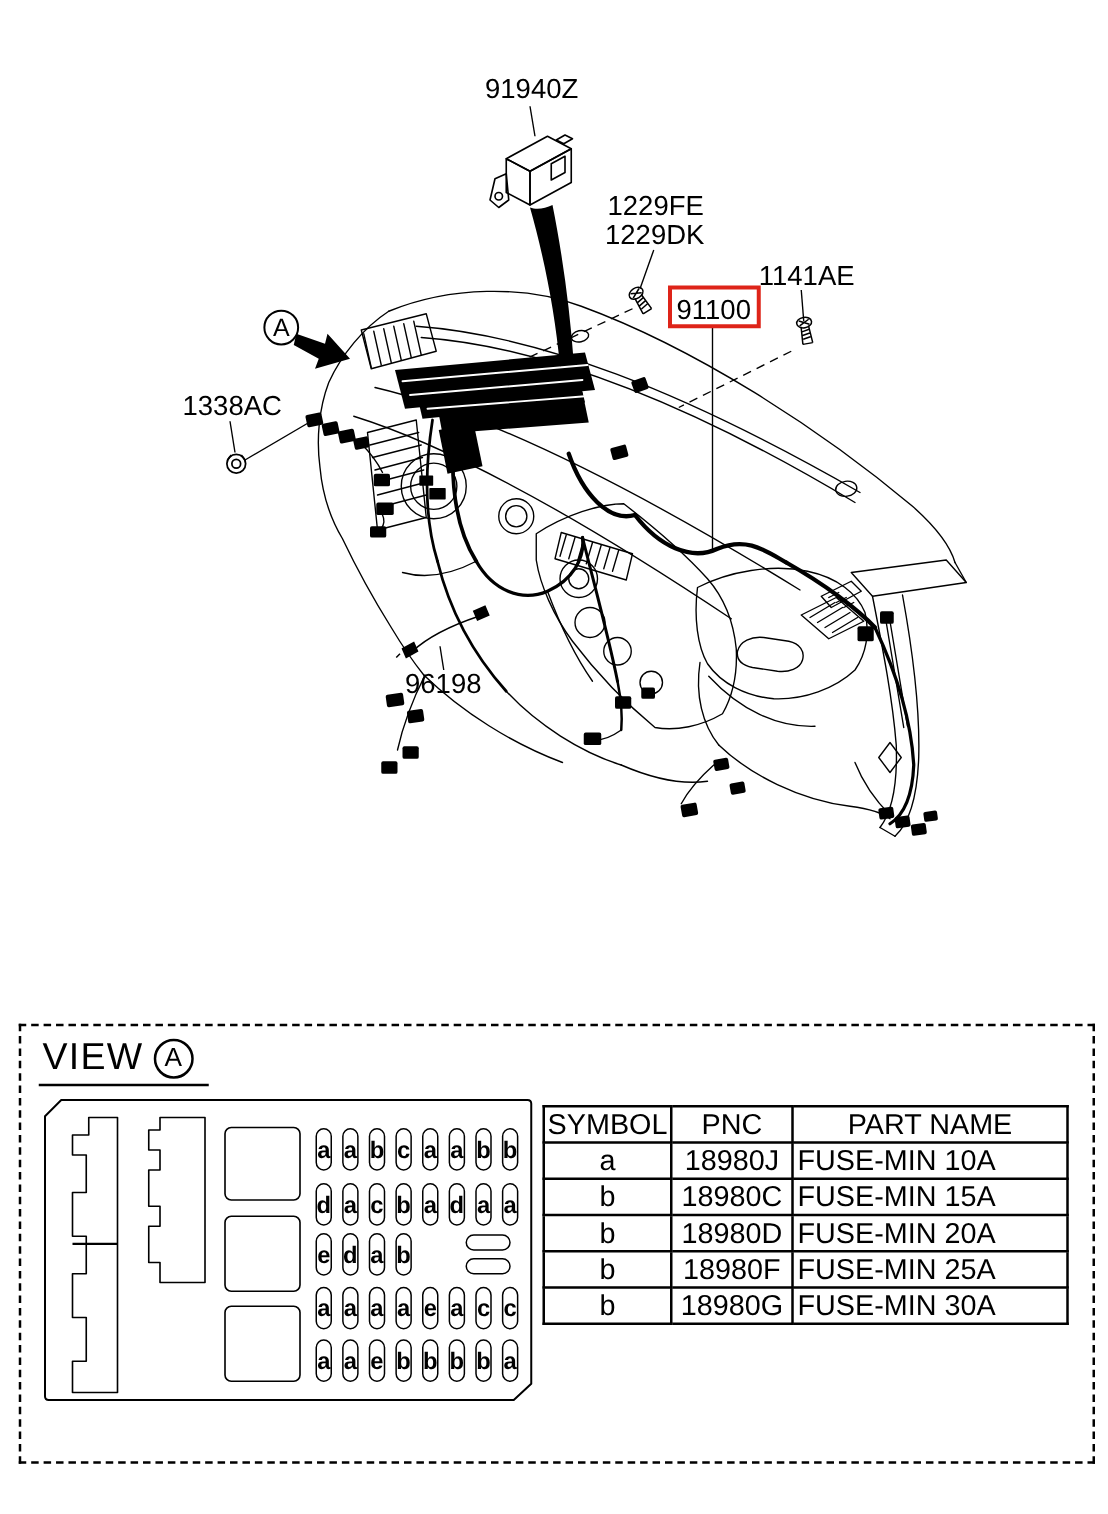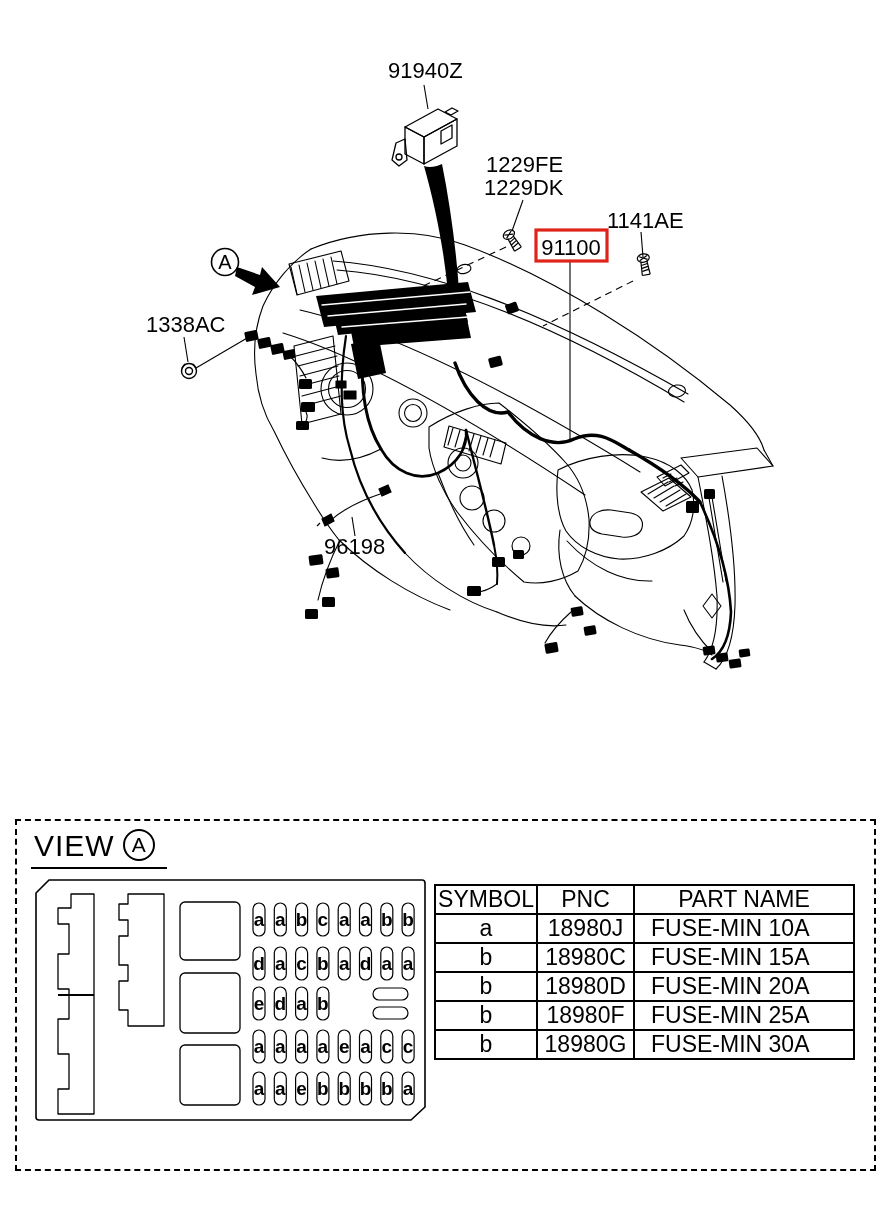--- a/index.html
+++ b/index.html
@@ -6,35 +6,35 @@
   .stage{position:relative;width:886px;height:1211px;background:#fff;overflow:hidden;
          font-family:"Liberation Sans",sans-serif;color:#000;}
   .stage svg{display:block;}
   #main-diagram{position:absolute;left:0;top:0;}
   .part-label{font:22px "Liberation Sans",sans-serif;fill:#000;}
   .marker-letter{font:20px "Liberation Sans",sans-serif;fill:#000;text-anchor:middle;}
   .boxed-label{text-anchor:middle;}
   
   .view-panel{position:absolute;left:15px;top:819px;width:857px;height:348px;
               border:2px dashed #000;}
-  .view-title{position:absolute;left:14px;top:8px;display:inline-flex;align-items:flex-start;
+  .view-title{position:absolute;left:14px;top:8px;display:inline-flex;align-items:flex-end;
               gap:8px;padding:0 12px 4px 3px;border-bottom:2px solid #000;
               font-size:30px;letter-spacing:1px;}
   .circle-letter{display:inline-flex;align-items:center;justify-content:center;
               width:28px;height:28px;border:2px solid #000;border-radius:50%;
               font-size:21px;letter-spacing:0;}
   #fusebox{position:absolute;left:16px;top:57px;}
   .fuse-slot{fill:none;stroke:#000;stroke-width:1.2;}
   .fuse-letter{font:700 19px "Liberation Sans",sans-serif;fill:#000;text-anchor:middle;}
   
   .parts-table{position:absolute;left:417px;top:63px;border-collapse:collapse;
                table-layout:fixed;font-size:23px;}
   .parts-table th,.parts-table td{border:2px solid #000;height:27px;padding:0;
                font-weight:normal;text-align:center;white-space:nowrap;}
-  .parts-table td.c2{text-align:left;padding-left:16px;}
+  .parts-table td.c2{text-align:left;padding-left:3px;}
 </style>
 </head>
 <body>
 
 <div class="stage">
 
   <svg id="main-diagram" width="886" height="800" viewBox="0 0 886 800">
 
     <g stroke="#000" fill="none" stroke-width="1.1" stroke-linejoin="round" stroke-linecap="round">
 

